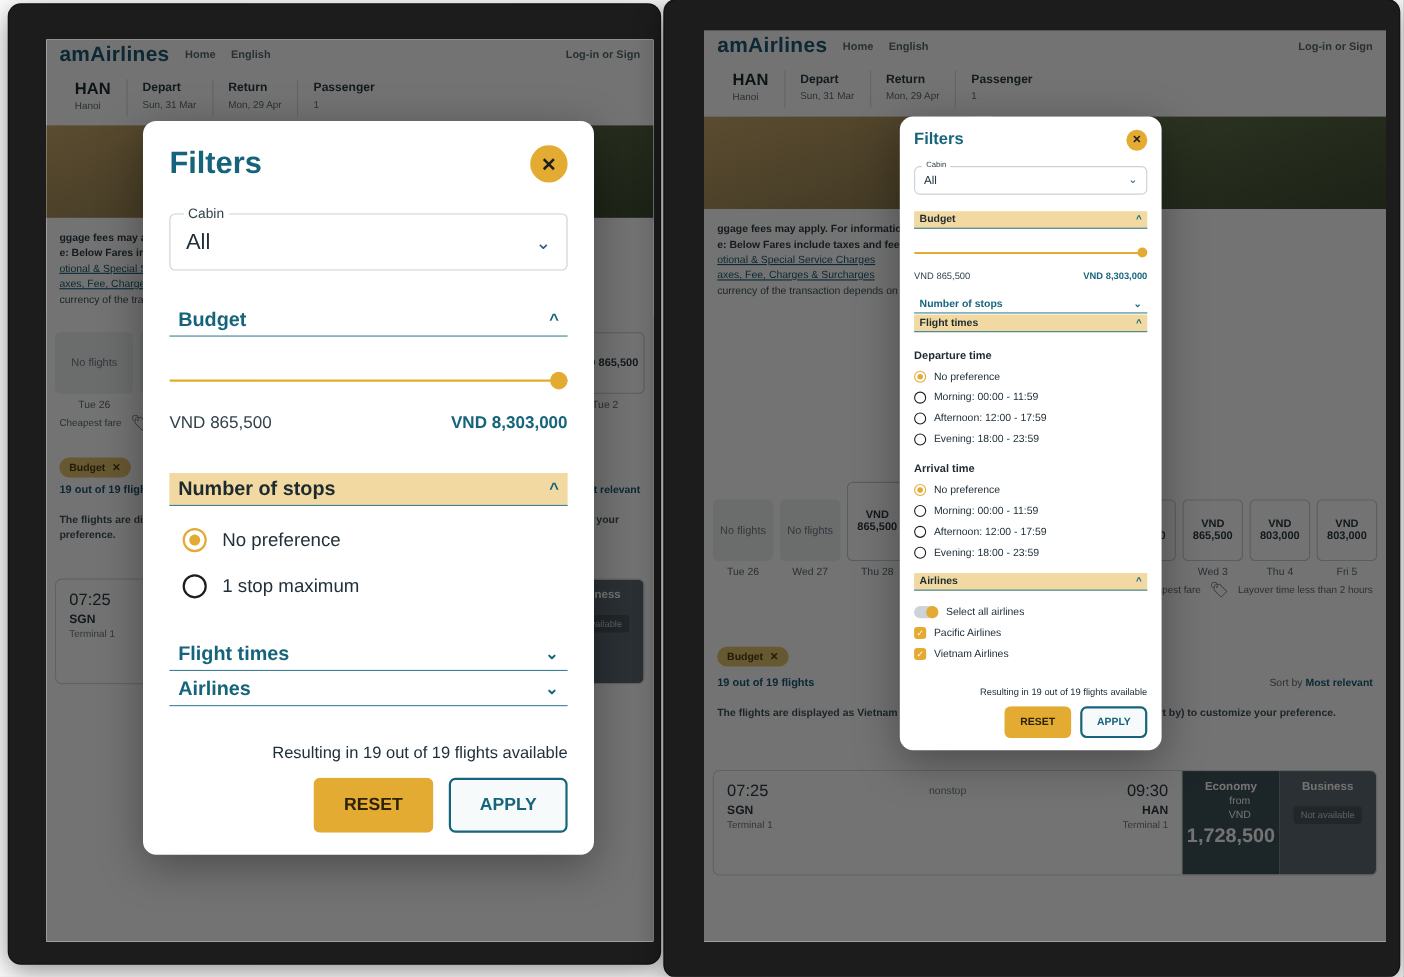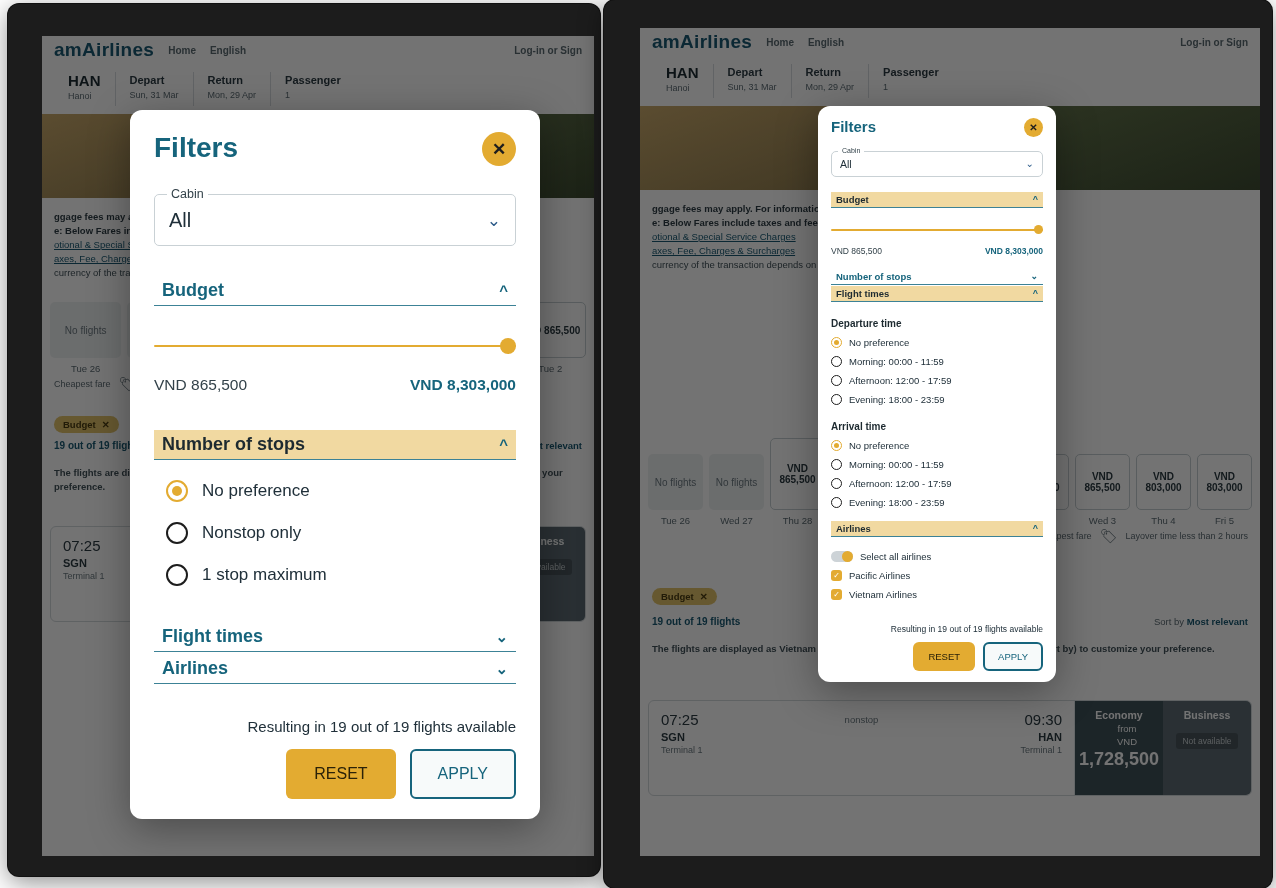--- a/index.html
+++ b/index.html
@@ -186,21 +186,21 @@
     border-radius: 999px; background: #cdd3d7; position: relative; flex: none;
   }
   .toggle .thumb { position: absolute; right: 0; top: 0; background: #e3ab31; border-radius: 50%; }
   .cbox {
     background: #e3ab31; border-radius: 3px; color: #fff;
     display: flex; align-items: center; justify-content: center; flex: none;
   }
 
   .result-text { text-align: right; color: #20303a; }
   .btn-row { display: flex; justify-content: flex-end; }
-  .btn { border-radius: 6px; font-weight: 400; cursor: pointer; border: 2px solid transparent; }
+  .btn { border-radius: 6px; font-weight: 700; cursor: pointer; border: 2px solid transparent; }
   .btn-reset { background: #e3ab31; color: #2b2208; }
   .btn-apply { background: #f7fafa; color: #16647c; border-color: #16647c; }
 
   
   .modal-l { left: 122px; top: 106px; width: 410px; padding: 22px 24px 20px; }
   .modal-l .modal-title { font-size: 28px; }
   .modal-l .close-btn { width: 34px; height: 34px; font-size: 17px; }
   .modal-l .field { height: 52px; padding: 0 14px; margin-top: 28px; }
   .modal-l .field-label { top: -8px; left: 12px; font-size: 12.5px; }
   .modal-l .field-value { font-size: 20px; }
@@ -420,24 +420,20 @@
           <span class="acc-chev">^</span>
         </div>
         <div class="opt">
           <span class="radio on">
               <span class="dot"></span>
             </span>
           <span class="opt-label">No preference</span>
         </div>
         <div class="opt">
           <span class="radio"></span>
-          <span class="opt-label">Nonstop only</span>
-        </div>
-        <div class="opt">
-          <span class="radio"></span>
           <span class="opt-label">1 stop maximum</span>
         </div>
 
         <div class="acc-head tight">
           <span class="acc-label">Flight times</span>
           <span class="acc-chev">⌄</span>
         </div>
         <div class="acc-head tight2">
           <span class="acc-label">Airlines</span>
           <span class="acc-chev">⌄</span>

